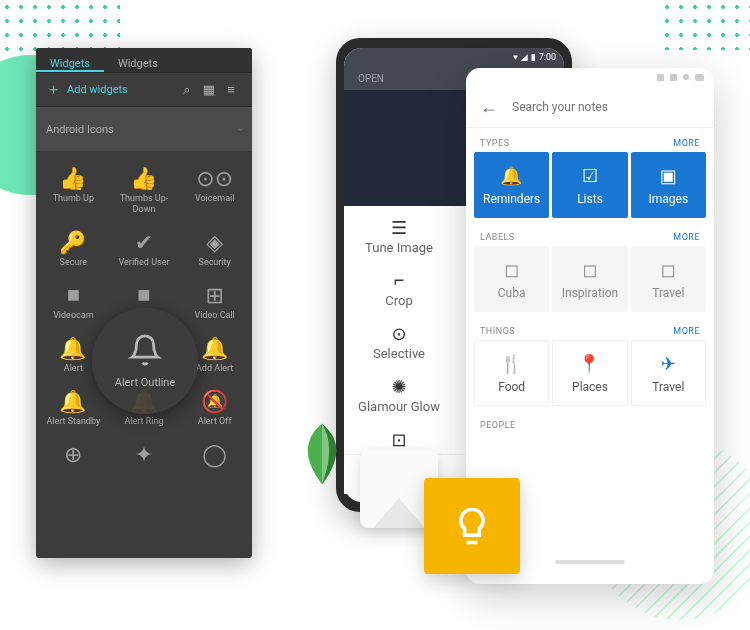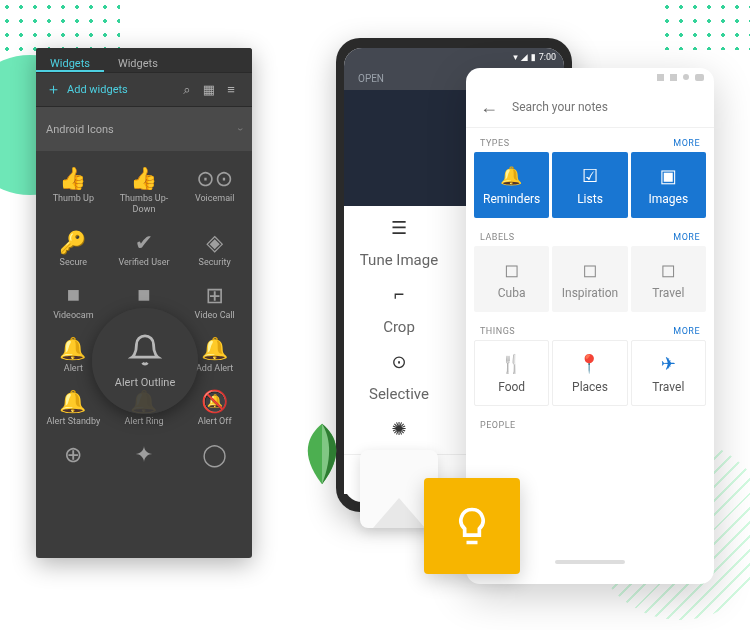--- a/index.html
+++ b/index.html
@@ -25,21 +25,21 @@
 .bubble{position:absolute;top:308px;left:92px;width:106px;height:106px;border-radius:50%;background:rgba(60,60,60,.93);display:flex;flex-direction:column;align-items:center;justify-content:center;box-shadow:0 4px 16px rgba(0,0,0,.4)}
 .bubble .gi{font-size:30px;color:#b8b8b8}
 .bubble .gl{font-size:11px;color:#b8b8b8;margin-top:2px}
 .phone1{position:absolute;top:38px;left:336px;width:236px;height:474px;background:#2a2a2a;border-radius:24px;padding:10px 8px;box-shadow:0 10px 30px rgba(0,0,0,.25)}
 .phone1-i{background:#fff;width:100%;height:100%;border-radius:18px;overflow:hidden}
 .sb{height:18px;background:#444851;color:#fff;font-size:9px;display:flex;justify-content:flex-end;align-items:center;padding:0 8px;gap:3px}
 .p1-top{height:24px;background:#444851;color:#9ba2ab;font-size:10px;padding:0 14px;display:flex;align-items:center}
 .p1-dark{height:116px;background:#222a3a}
 .tools{padding:10px 0;display:grid;grid-template-columns:1fr 1fr;text-align:center;row-gap:14px}
 .tool .ti{font-size:18px;color:#333;height:22px;display:flex;align-items:center;justify-content:center}
-.tool .tl{font-size:15px;color:#666;margin-top:13px}
+.tool .tl{font-size:13px;color:#666;margin-top:2px}
 .p1-foot{position:absolute;bottom:18px;left:8px;right:8px;height:40px;background:#fff;border-top:1px solid #eee;color:#1976d2;font-size:12px;display:flex;align-items:center;justify-content:flex-end;padding:0 14px}
 .phone2{position:absolute;top:68px;left:466px;width:248px;height:516px;background:#fff;border-radius:14px;box-shadow:0 12px 40px rgba(0,0,0,.2);overflow:hidden;font-size:10px}
 .p2-sb{height:18px;display:flex;justify-content:flex-end;align-items:center;padding:0 10px;gap:6px;color:#aaa}
 .p2-sb .dot{width:6px;height:6px;border-radius:50%;background:#ccc}
 .p2-sb .sq{width:7px;height:7px;background:#ccc}
 .p2-search{height:42px;display:flex;align-items:center;padding:0 14px;gap:14px;border-bottom:1px solid #f0f0f0}
 .p2-search .arr{font-size:18px;color:#666}
 .p2-search input{border:none;outline:none;font-size:12px;color:#999;flex:1}
 .sec{padding:10px 14px 4px;display:flex;justify-content:space-between;color:#888;font-size:9px;letter-spacing:.5px}
 .sec .more{color:#1976d2;font-size:9px}

